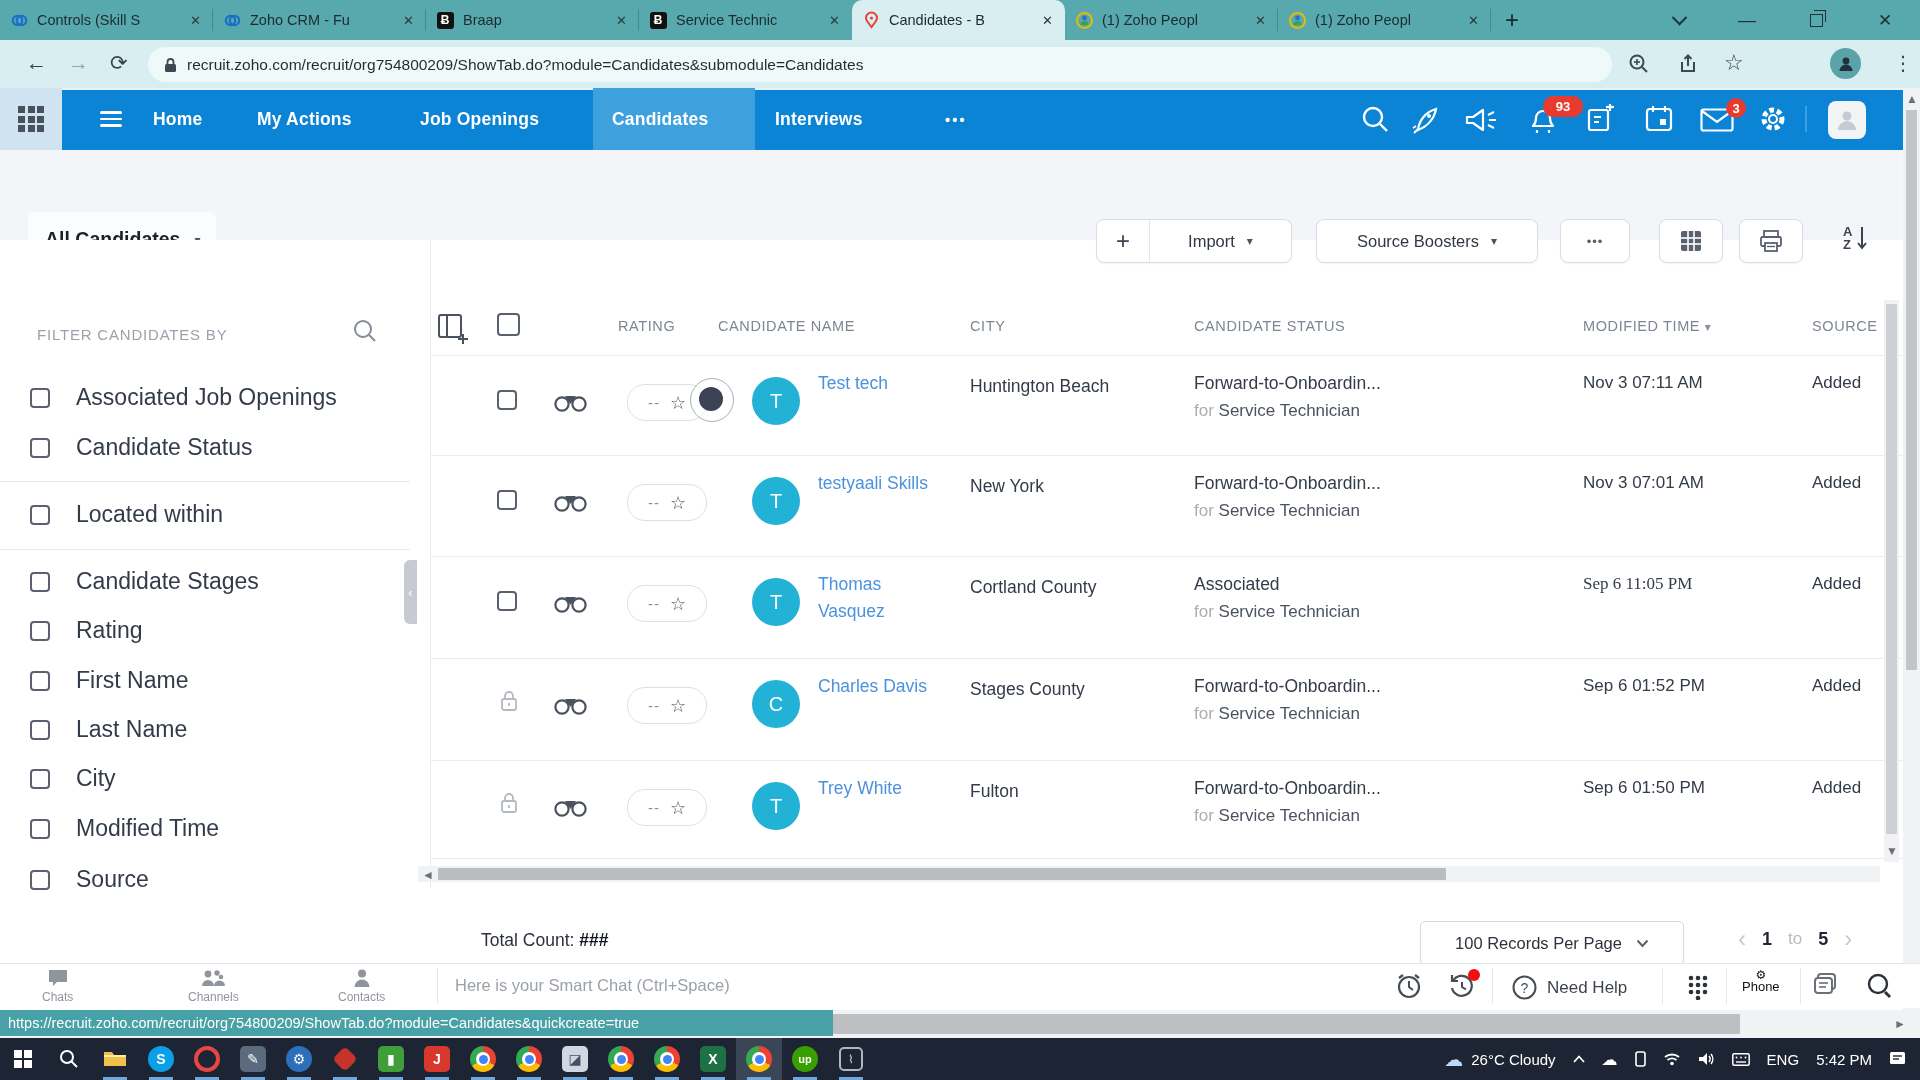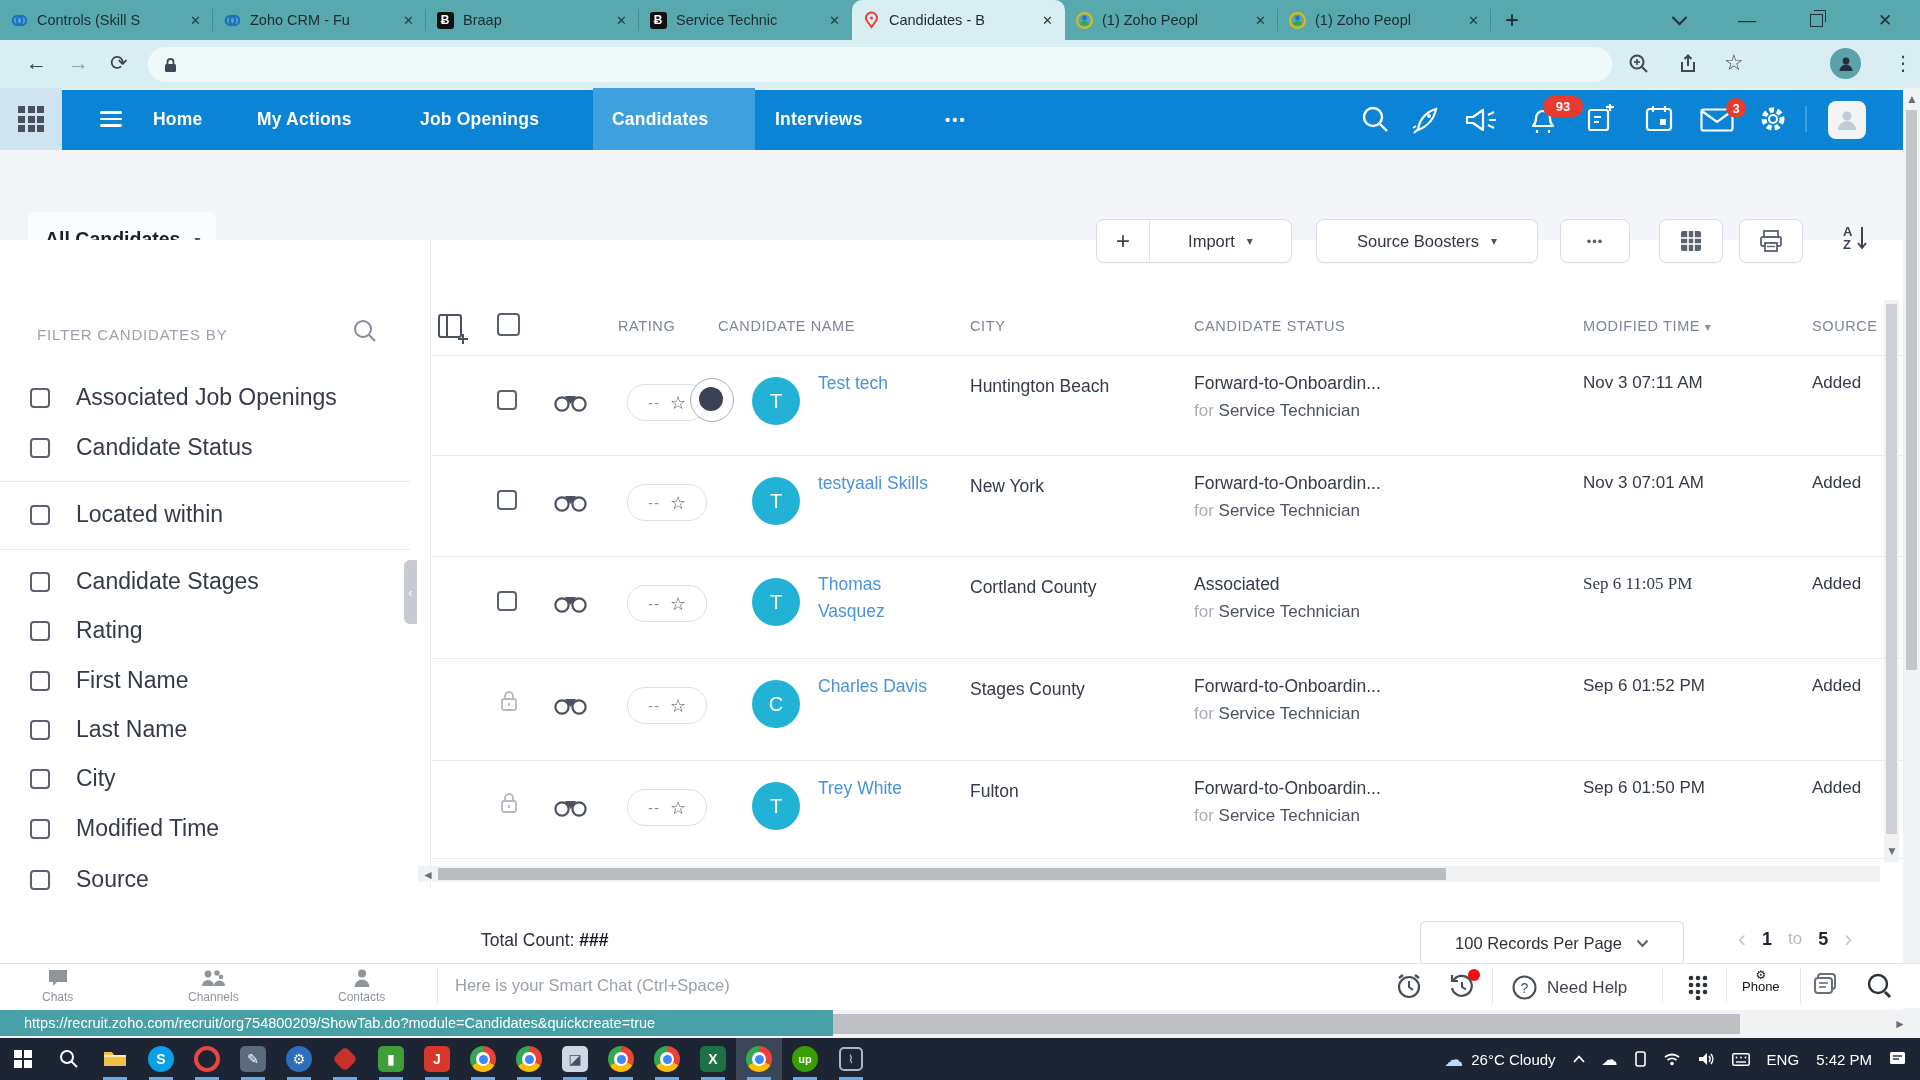--- a/index.html
+++ b/index.html
@@ -96,21 +96,21 @@
   .pgto{font-size:17px;color:#b7bcc3;}
   #chatbar{left:0;top:963px;width:1920px;height:45px;background:#fff;border-top:1px solid #e3e6ea;box-sizing:border-box;}
   .chatitem{position:absolute;top:968px;display:flex;flex-direction:column;align-items:center;color:#8f959d;font-size:12px;gap:2px;}
   .vdiv{position:absolute;top:968px;height:36px;width:1px;background:#e3e6ea;}
   #smartchat{position:absolute;left:455px;top:976px;font-size:16.5px;color:#9aa1a9;}
   .bric{position:absolute;top:972px;color:#474d55;}
   #needhelp{font-size:17px;color:#3f454d;display:flex;align-items:center;gap:10px;}
   #phonelbl{font-size:13px;color:#111;display:flex;flex-direction:column;align-items:center;line-height:11px;}
   
   #statusurl{left:0;top:1010px;width:833px;height:26px;background:#49a1a8;color:#fff;font-size:14.5px;
-             display:flex;align-items:center;padding-left:24px;box-sizing:border-box;white-space:nowrap;overflow:hidden;}
+             display:flex;align-items:center;padding-left:8px;box-sizing:border-box;white-space:nowrap;overflow:hidden;}
   
   #taskbar{left:0;top:1038px;width:1920px;height:42px;background:#1d2433;display:flex;align-items:center;}
   .tb-ic{width:46px;height:42px;display:flex;align-items:center;justify-content:center;position:relative;flex:0 0 auto;}
   .tb-ic.run:after{content:"";position:absolute;bottom:0;left:11px;right:11px;height:3px;background:#6fa8dc;}
   .tb-ic.activeapp{background:#3a4656;}
   .sq{width:26px;height:26px;border-radius:5px;display:flex;align-items:center;justify-content:center;
       color:#fff;font-size:14px;font-weight:bold;}
   .circ{border-radius:50%;}
   .chromeic{width:26px;height:26px;border-radius:50%;background:conic-gradient(#ea4335 0 33%,#fbbc05 33% 66%,#34a853 66% 100%);position:relative;}
   .chromeic:before{content:"";position:absolute;left:6px;top:6px;width:14px;height:14px;background:#fff;border-radius:50%;}
@@ -208,20 +208,21 @@
 <div class="abs navglyph" style="left:26px;top:51px;">←</div>
 <div class="abs navglyph dis" style="left:68px;top:51px;">→</div>
 <div class="abs navglyph" style="left:110px;top:51px;">⟳</div>
 <div id="urlpill" class="abs">
   <span>
       <svg width="13" height="16">
         <rect x="1" y="7" width="11" height="8" rx="1.5" fill="#3c4852"></rect>
         <path d="M3.5 7 V5 a3 3 0 0 1 6 0 V7" fill="none" stroke="#3c4852" stroke-width="1.8"></path>
       </svg>
     </span>
+  <span id="urltext">recruit.zoho.com/recruit/org754800209/ShowTab.do?module=Candidates&amp;submodule=Candidates</span>
 </div>
 <div class="abs addr-ic" style="left:1628px;top:53px;">
     <svg width="22" height="22">
       <circle cx="9" cy="9" r="6.5" fill="none" stroke="#3c4852" stroke-width="2"></circle>
       <line x1="14" y1="14" x2="19" y2="19" stroke="#3c4852" stroke-width="2"></line>
       <line x1="6" y1="9" x2="12" y2="9" stroke="#3c4852" stroke-width="1.6"></line>
       <line x1="9" y1="6" x2="9" y2="12" stroke="#3c4852" stroke-width="1.6"></line>
     </svg>
   </div>
 <div class="abs addr-ic" style="left:1676px;top:53px;">

